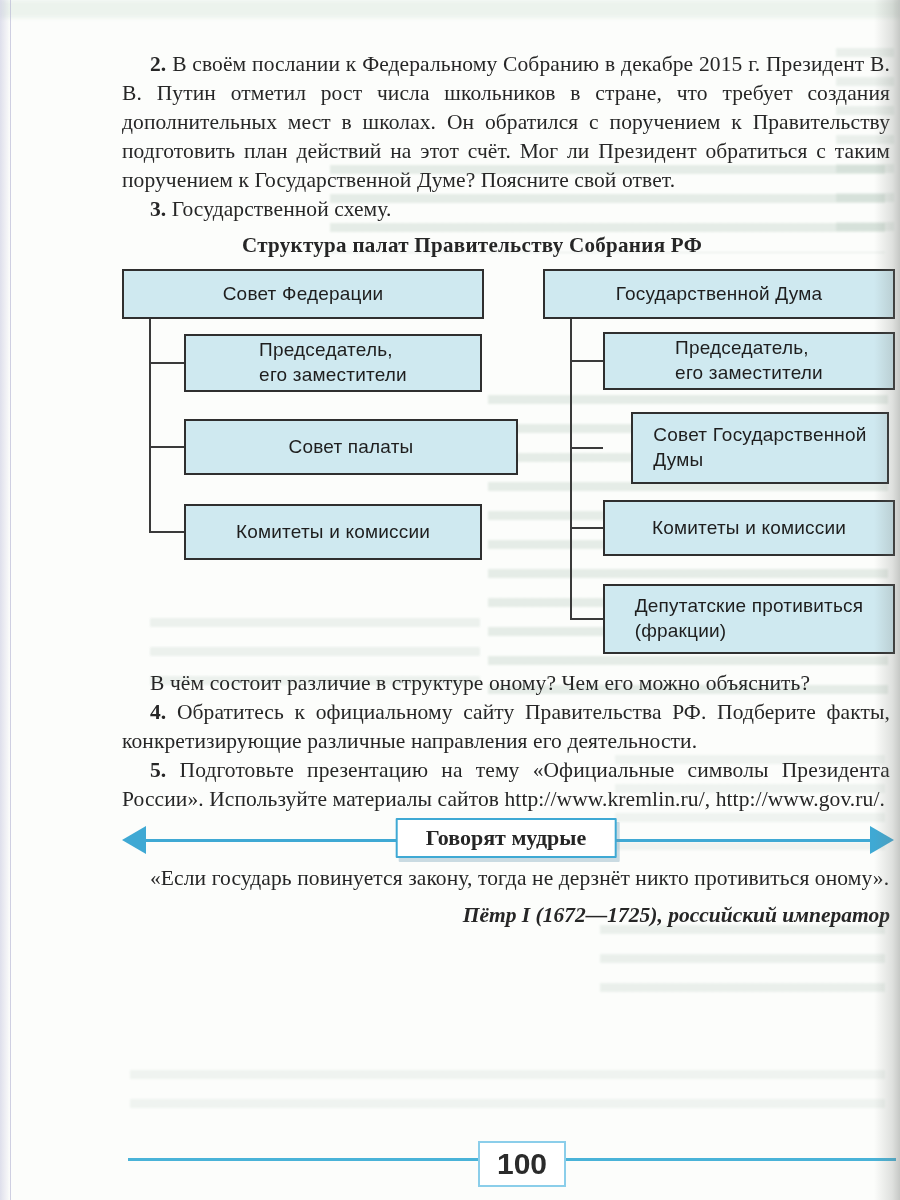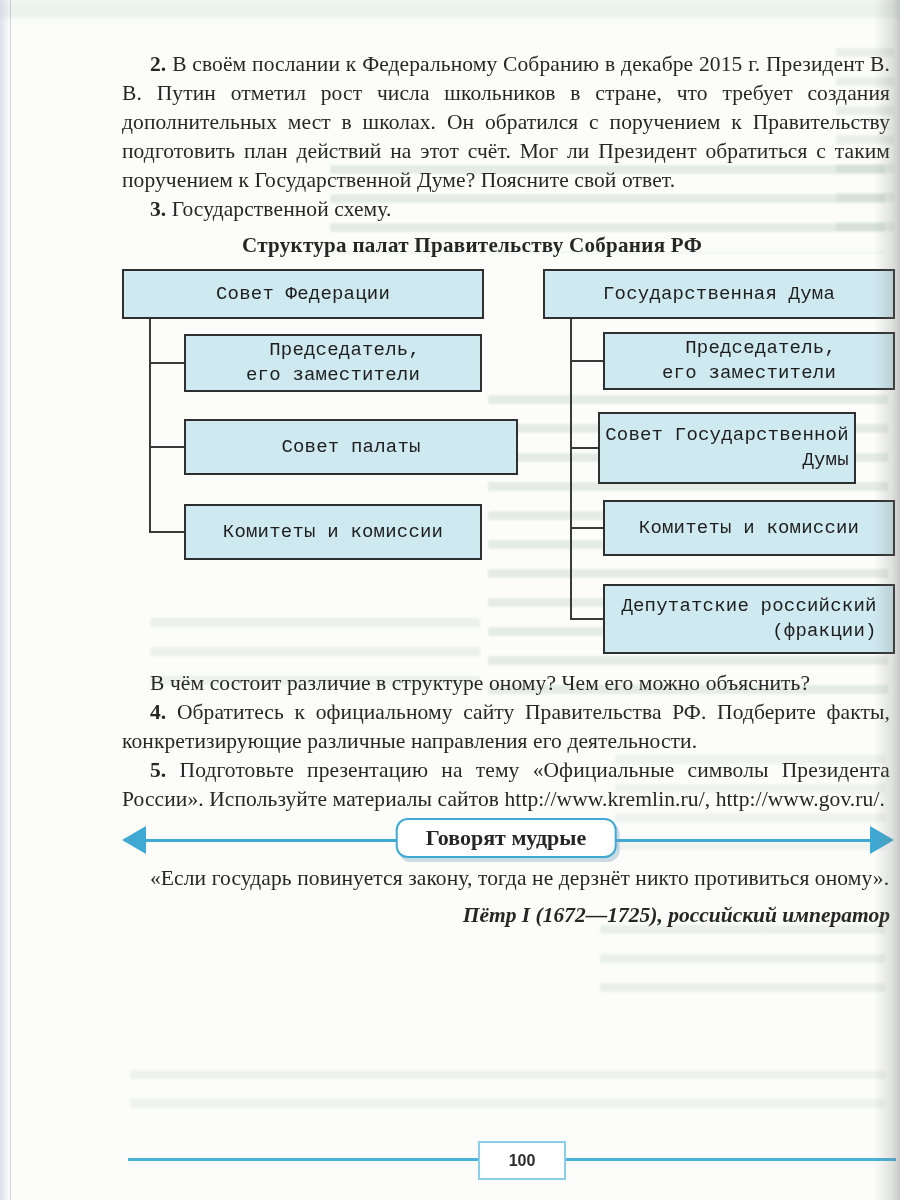--- a/index.html
+++ b/index.html
@@ -46,71 +46,70 @@
   .diagram-title{
     width:700px;line-height:30px;font-size:21px;font-weight:bold;
     text-align:center;letter-spacing:0.3px;
   }
   .diagram-canvas{position:relative;height:400px;margin-top:9px;
     font-family:"Liberation Sans", sans-serif;}
   .dbox{
     position:absolute;box-sizing:border-box;
     background:#cfe9f0;border:2px solid #2f2f2f;
     display:flex;align-items:center;justify-content:center;
-    text-align:right;font-size:19px;color:#1e1e1e;line-height:1.3;
+    text-align:left;font-size:19px;color:#1e1e1e;line-height:1.3;
     letter-spacing:0.2px;
-    font-family:Liberation Mono, monospace;
   }
   .dbox span{white-space:pre-line;}
   .dline{position:absolute;background:#3a3a3a;}
   
   .b-l-parent{left:0;top:0;width:362px;height:50px;}
   .b-l-0{left:62px;top:65px;width:298px;height:58px;}
   .b-l-1{left:62px;top:150px;width:334px;height:56px;}
   .b-l-2{left:62px;top:235px;width:298px;height:56px;}
   .v-l{left:27px;top:50px;width:2px;height:214px;}
   .h-l-0{left:27px;top:93px;width:35px;height:2px;}
   .h-l-1{left:27px;top:177px;width:35px;height:2px;}
   .h-l-2{left:27px;top:262px;width:35px;height:2px;}
   
   .b-r-parent{left:421px;top:0;width:352px;height:50px;}
   .b-r-0{left:481px;top:63px;width:292px;height:58px;}
-  .b-r-1{left:476px;top:143px;width:258px;height:72px;}
+  .b-r-1{left:509px;top:143px;width:258px;height:72px;}
   .b-r-2{left:481px;top:231px;width:292px;height:56px;}
   .b-r-3{left:481px;top:315px;width:292px;height:70px;}
   .v-r{left:448px;top:50px;width:2px;height:301px;}
   .h-r-0{left:448px;top:91px;width:33px;height:2px;}
   .h-r-1{left:448px;top:178px;width:33px;height:2px;}
   .h-r-2{left:448px;top:258px;width:33px;height:2px;}
   .h-r-3{left:448px;top:349px;width:33px;height:2px;}
   .q{margin-top:14px;}
   
   .wise-banner{position:relative;height:46px;margin-top:4px;}
   .wise-line{position:absolute;left:20px;right:2px;top:21px;height:3px;background:#3fa9d4;}
   .arrow{position:absolute;width:0;height:0;top:8px;}
   .arrow-left{left:0;border-top:14px solid transparent;border-bottom:14px solid transparent;border-right:24px solid #3fa9d4;}
   .arrow-right{right:-4px;border-top:14px solid transparent;border-bottom:14px solid transparent;border-left:24px solid #3fa9d4;}
   .wise-pill{
     position:absolute;left:50%;top:0;transform:translateX(-50%);
-    background:#ffffff;border:2.5px solid #3fa9d4;border-radius:12px;
+    background:#ffffff;border:2.5px solid #3fa9d4;border-radius:1px;
     padding:5px 28px;font-size:22px;font-weight:bold;white-space:nowrap;
     box-shadow:3px 4px 0 rgba(110,155,180,0.35);
   }
   .quote{margin-top:14px;}
   .attribution{
     margin:8px 0 0 0;font-size:21.5px;line-height:29px;
     font-style:italic;font-weight:bold;text-align:right;
   }
   
   .footer-rule{position:absolute;left:128px;right:4px;top:1158px;height:3px;background:#49b3d8;z-index:1;}
   .page-number-box{
-    position:absolute;left:478px;top:1141px;width:88px;height:39px;z-index:2;
+    position:absolute;left:478px;top:1141px;width:88px;height:46px;z-index:2;
     background:#ffffff;border:2px solid #8bceea;box-sizing:border-box;
     display:flex;align-items:center;justify-content:center;
-    font-family:"Liberation Sans", sans-serif;font-size:16px;font-weight:bold;color:#2b2b2b;
+    font-family:"Liberation Sans", sans-serif;font-size:30px;font-weight:bold;color:#2b2b2b;
   }
 </style>
 </head>
 <body>
 
 <div class="ghost-top"></div>
 <div class="ghost" style="left:330px;top:165px;width:555px;height:88px;"></div>
 <div class="ghost" style="left:836px;top:48px;width:58px;height:185px;opacity:.8;"></div>
 <div class="ghost" style="left:488px;top:395px;width:400px;height:300px;"></div>
 <div class="ghost" style="left:150px;top:618px;width:330px;height:80px;opacity:.7;"></div>
@@ -147,35 +146,35 @@
 его заместители</span>
         </div>
       <div class="dbox b-l-1">
           <span>Совет палаты</span>
         </div>
       <div class="dbox b-l-2">
           <span>Комитеты и комиссии</span>
         </div>
 
       <div class="dbox b-r-parent">
-          <span>Государственная Дума</span>
+          <span>Государственной Дума</span>
         </div>
       <div class="dbox b-r-0">
           <span>Председатель,
 его заместители</span>
         </div>
       <div class="dbox b-r-1">
           <span>Совет Государственной
 Думы</span>
         </div>
       <div class="dbox b-r-2">
           <span>Комитеты и комиссии</span>
         </div>
       <div class="dbox b-r-3">
-          <span>Депутатские российский
+          <span>Депутатские противиться
 (фракции)</span>
         </div>
     </div>
   </div>
 
   <p class="body q">В чём состоит различие в структуре оному? Чем его можно объяснить?</p>
 
   <p class="body"><span class="num">4.</span> <span>Обратитесь к официальному сайту Правительства РФ. Подберите факты, конкретизирующие различные направления его деятельности.</span></p>
 
   <p class="body"><span class="num">5.</span> <span>Подготовьте презентацию на тему «Официальные символы Президента России». Используйте материалы сайтов http://www.kremlin.ru/, http://www.gov.ru/.</span></p>

